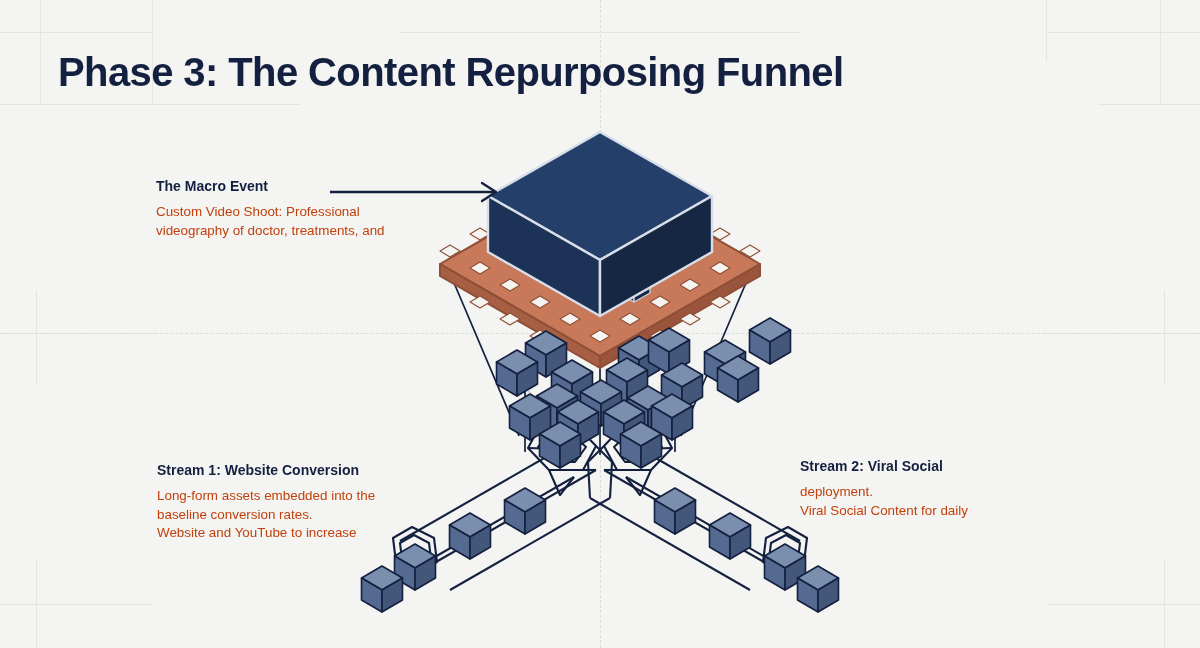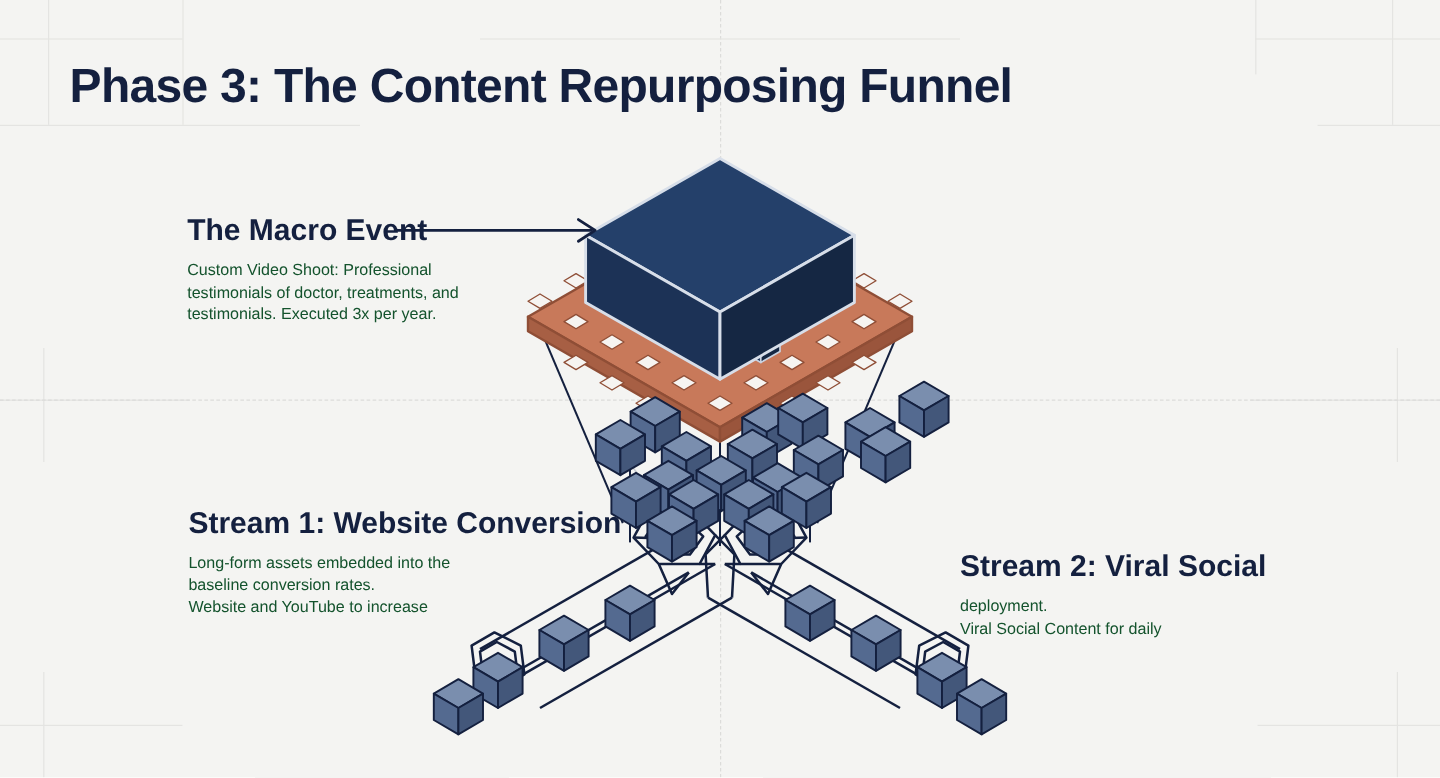--- a/index.html
+++ b/index.html
@@ -42,36 +42,36 @@
     top: 50px;
     font-size: 40px;
     font-weight: bold;
     color: #14203f;
     letter-spacing: -0.6px;
     white-space: nowrap;
   }
 
   .anno { position: absolute; }
   .anno-head {
-    font-size: 25px;
+    font-size: 14px;
     font-weight: bold;
     color: #14203f;
     white-space: nowrap;
     margin: 0 0 9px 0;
   }
   .anno-body {
     font-size: 13.4px;
     line-height: 18.5px;
-    color: #14532d;
+    color: #c2410c;
     margin: 0;
   }
   .anno-body span { display: block; white-space: nowrap; }
 
   #anno-macro { left: 156px; top: 178px; }
-  #anno-stream1 { left: 157px; top: 422px; }
+  #anno-stream1 { left: 157px; top: 462px; }
   #anno-stream2 { left: 800px; top: 458px; }
 
   
   #macro-arrow {
     position: absolute;
     left: 330px;
     top: 180px;
     width: 176px;
     height: 24px;
   }
@@ -288,22 +288,21 @@
 
   <svg id="macro-arrow" viewBox="0 0 176 24">
     <line x1="0" y1="12" x2="164" y2="12" stroke="#14203f" stroke-width="2.4"></line>
     <polyline points="152,3 166,12 152,21" fill="none" stroke="#14203f" stroke-width="2.4" stroke-linecap="round" stroke-linejoin="round"></polyline>
   </svg>
 
   <div class="anno" id="anno-macro">
     <p class="anno-head">The Macro Event</p>
     <p class="anno-body">
       <span>Custom Video Shoot: Professional</span>
-      <span>testimonials of doctor, treatments, and</span>
-      <span>testimonials. Executed 3x per year.</span>
+      <span>videography of doctor, treatments, and</span>
     </p>
   </div>
 
   <div class="anno" id="anno-stream1">
     <p class="anno-head">Stream 1: Website Conversion</p>
     <p class="anno-body">
       <span>Long-form assets embedded into the</span>
       <span>baseline conversion rates.</span>
       <span>Website and YouTube to increase</span>
     </p>

